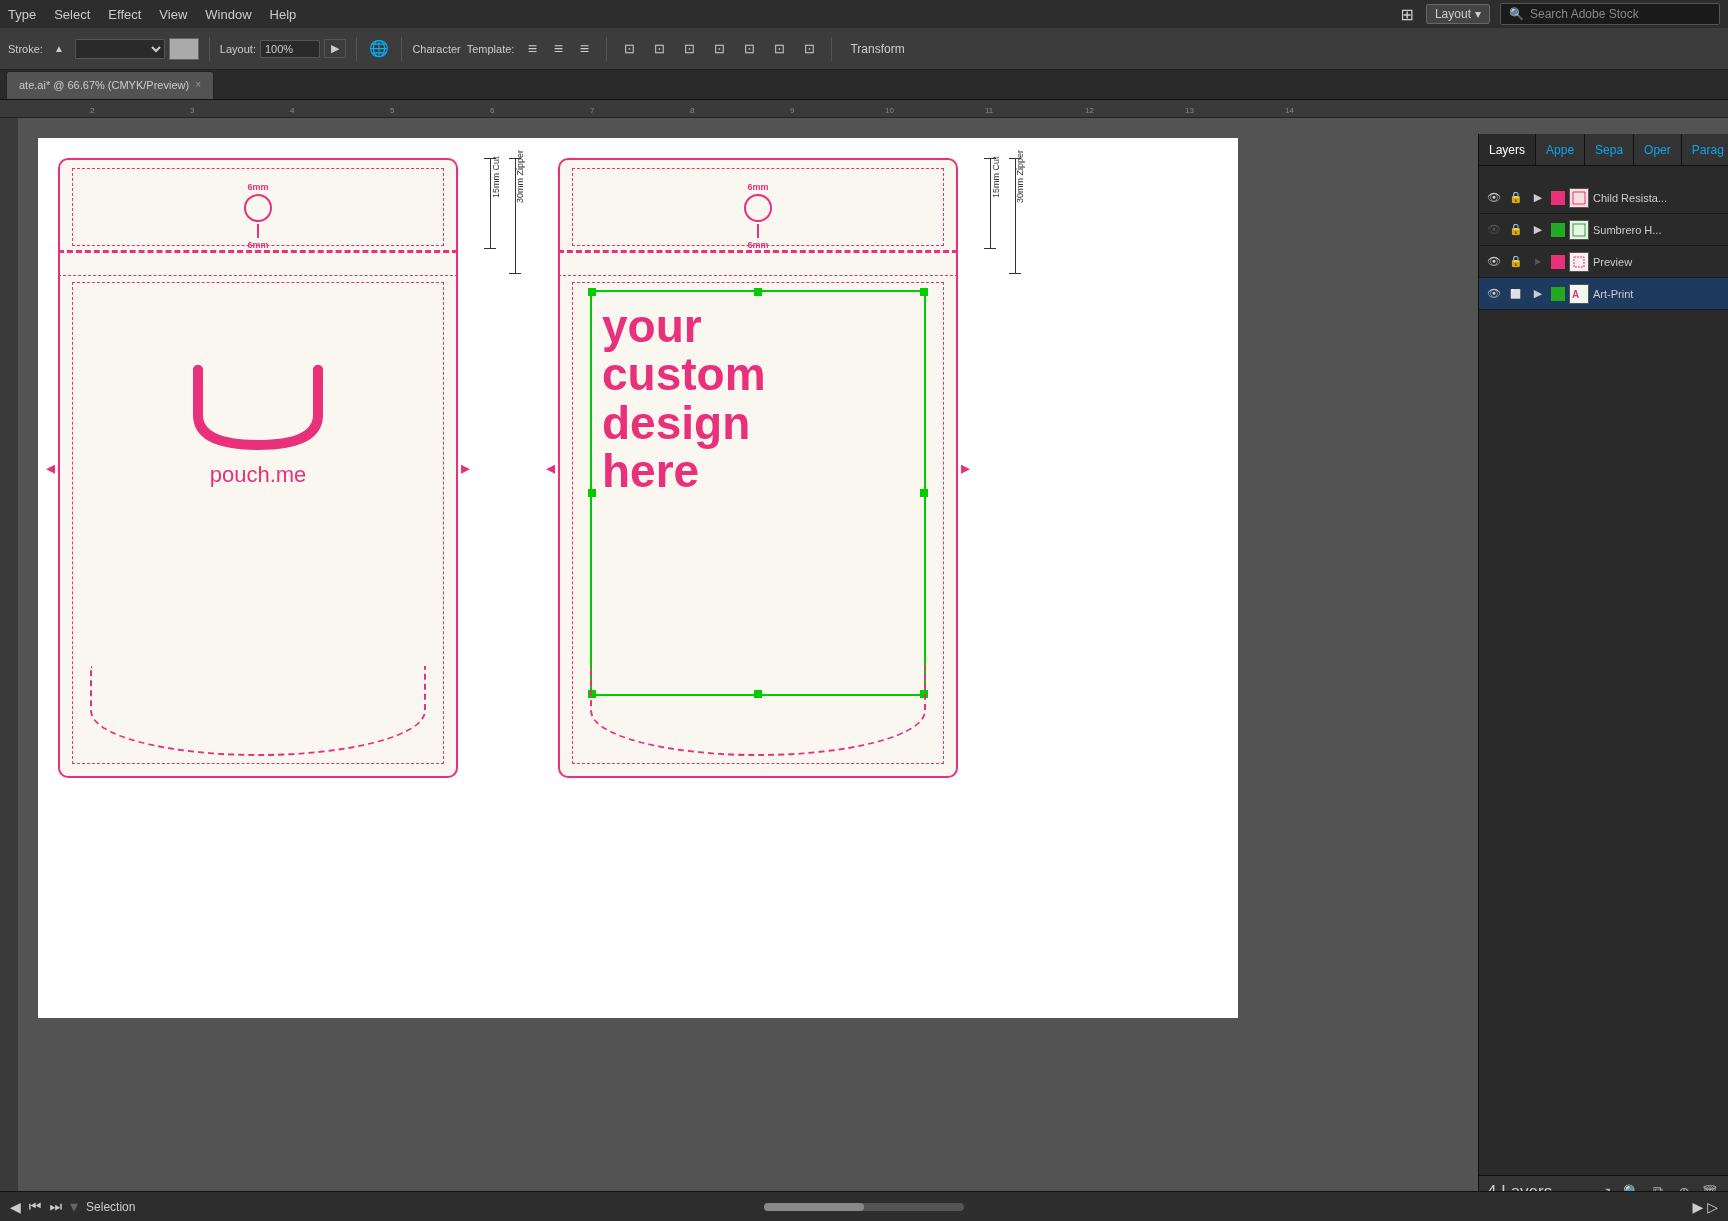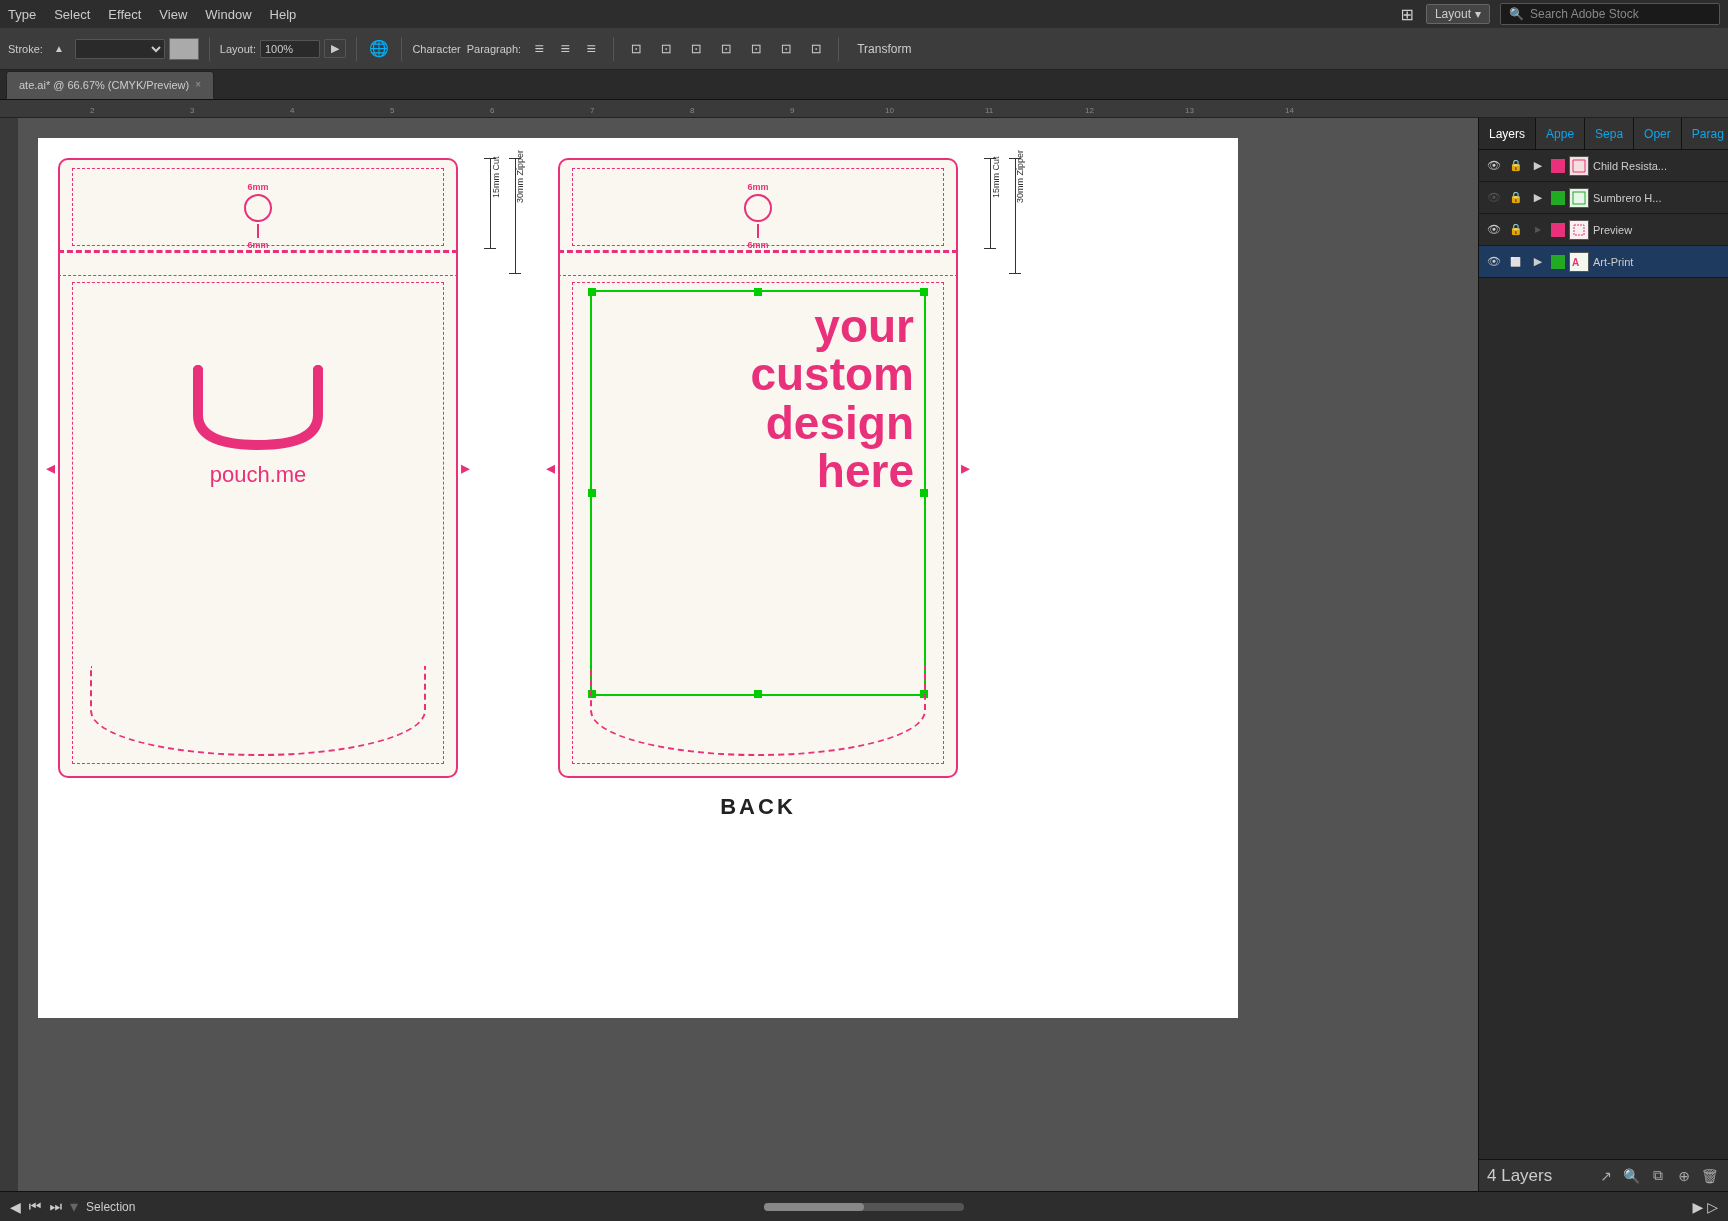--- a/index.html
+++ b/index.html
@@ -96,23 +96,23 @@
     .status-btn { background: none; border: none; color: #ccc; font-size: 14px; cursor: pointer; }
     .status-label { color: #ccc; font-size: 12px; }
 
     
     .layers-panel {
       width: 240px;
       background: #2a2a2a;
       border-left: 1px solid #111;
       position: absolute;
       right: 0;
-      top: 0;
+      top: 16px;
       bottom: 0;
-      display: flex; flex-direction: column;
+      display: flex; flex-direction: column; gap: 16px;
     }
     .layers-tabs {
       display: flex; height: 32px; background: #333; border-bottom: 1px solid #111;
     }
     .layers-tab {
       padding: 0 10px; color: #0ea5e9; font-size: 12px; display: flex; align-items: center;
       cursor: pointer; border-right: 1px solid #111;
     }
     .layers-tab.active { background: #2a2a2a; color: #fff; }
     .layers-body { flex: 1; overflow: auto; }
@@ -176,21 +176,21 @@
   <div class="tb-divider"></div>
   <div class="toolbar-group">
     <span class="tb-label">Layout:</span>
     <input class="tb-input" type="text" value="100%" style="width: 60px;">
     <button class="tb-btn">▶</button>
   </div>
   <div class="tb-divider"></div>
   <button class="tb-icon-btn" style="font-size:16px;">🌐</button>
   <div class="tb-divider"></div>
   <span class="tb-label">Character</span>
-  <span class="tb-label">Paragraph:</span>
+  <span class="tb-label">Template:</span>
 
   <div class="tb-align-group">
     <button class="tb-icon-btn" style="font-size:16px;">≡</button>
     <button class="tb-icon-btn" style="font-size:16px;">≡</button>
     <button class="tb-icon-btn" style="font-size:16px;">≡</button>
   </div>
   <div class="tb-divider"></div>
   <button class="tb-icon-btn" style="font-size:13px;">⊡</button>
   <button class="tb-icon-btn" style="font-size:13px;">⊡</button>
   <button class="tb-icon-btn" style="font-size:13px;">⊡</button>
@@ -328,41 +328,40 @@
           <div style="position:absolute; top:-4px; left:-4px; width:8px; height:8px; background:#00cc00;"></div>
           <div style="position:absolute; top:-4px; right:-4px; width:8px; height:8px; background:#00cc00;"></div>
           <div style="position:absolute; bottom:-4px; left:-4px; width:8px; height:8px; background:#00cc00;"></div>
           <div style="position:absolute; bottom:-4px; right:-4px; width:8px; height:8px; background:#00cc00;"></div>
 
           <div style="position:absolute; top:-4px; left:50%; transform:translateX(-50%); width:8px; height:8px; background:#00cc00;"></div>
           <div style="position:absolute; bottom:-4px; left:50%; transform:translateX(-50%); width:8px; height:8px; background:#00cc00;"></div>
           <div style="position:absolute; left:-4px; top:50%; transform:translateY(-50%); width:8px; height:8px; background:#00cc00;"></div>
           <div style="position:absolute; right:-4px; top:50%; transform:translateY(-50%); width:8px; height:8px; background:#00cc00;"></div>
 
-          <div style="padding:10px; font-size:46px; font-weight:900; color:#e8317a; line-height:1.05;text-align:right;">
+          <div style="padding:10px; font-size:46px; font-weight:900; color:#e8317a; line-height:1.05;">
             your<br>custom<br>design<br>here
           </div>
         </div>
 
         <div style="position:absolute; bottom:20px; left:30px; right:30px; height:90px; border:2px dashed #e8317a; border-top:none; border-radius:0 0 50% 50%;"></div>
       </div>
 
       <div style="position:absolute; left:412px; top:0; width:80px;">
         <div style="position:absolute; left:20px; top:0; width:1px; height:90px; background:#333;"></div>
         <div style="position:absolute; left:14px; top:0; width:12px; height:1px; background:#333;"></div>
         <div style="position:absolute; left:14px; top:90px; width:12px; height:1px; background:#333;"></div>
         <div style="position:absolute; left:26px; top:35px; transform:rotate(-90deg); transform-origin:left center; white-space:nowrap; font-size:9px; color:#333;">15mm Cut</div>
 
         <div style="position:absolute; left:45px; top:0; width:1px; height:115px; background:#333;"></div>
         <div style="position:absolute; left:39px; top:0; width:12px; height:1px; background:#333;"></div>
         <div style="position:absolute; left:39px; top:115px; width:12px; height:1px; background:#333;"></div>
         <div style="position:absolute; left:50px; top:40px; transform:rotate(-90deg); transform-origin:left center; white-space:nowrap; font-size:9px; color:#333;">30mm Zipper</div>
       </div>
 
-      <div style="margin-top:16px; text-align:center; font-size:22px; font-weight:900; letter-spacing:3px; color:#222;">BACK</div>
     </div>
 
   </div>
 
   <div class="layers-panel" style="width:250px; right:0; height:100%;">
 
     <div class="layers-tabs">
       <div class="layers-tab active">Layers</div>
       <div class="layers-tab">Appe</div>
       <div class="layers-tab">Sepa</div>

